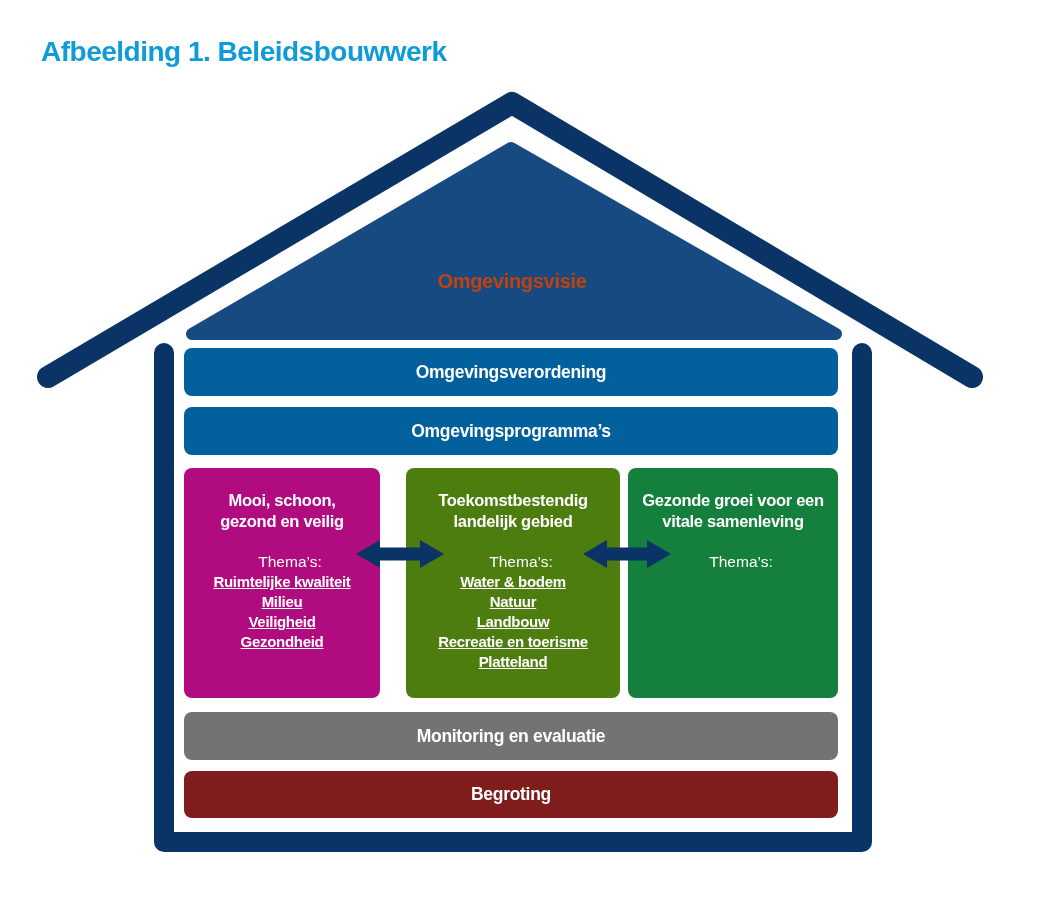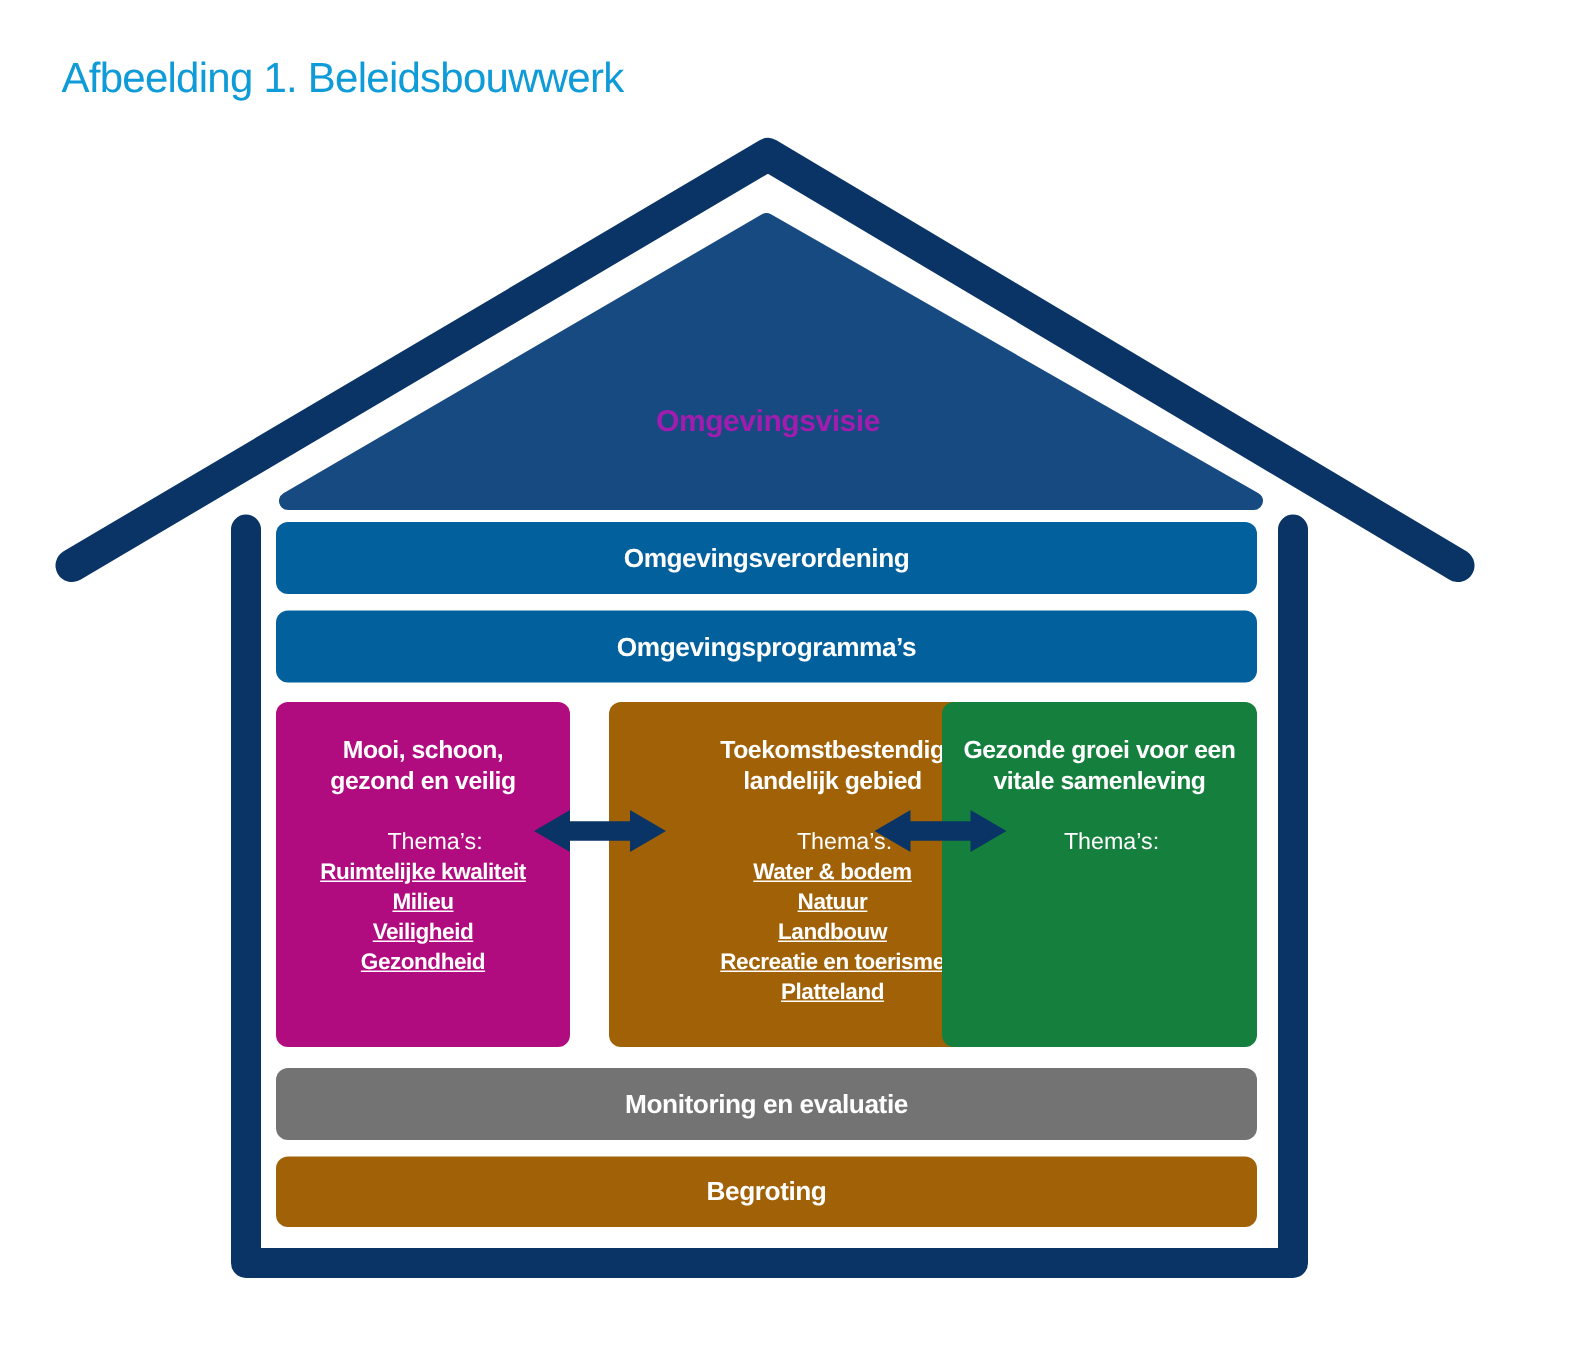--- a/index.html
+++ b/index.html
@@ -10,21 +10,21 @@
     background: #ffffff;
     font-family: "Liberation Sans", sans-serif;
     overflow: hidden;
   }
   #figure-title {
     position: absolute;
     left: 41px;
     top: 36px;
     margin: 0;
     font-size: 28px;
-    font-weight: normal;
+    font-weight: bold;
     letter-spacing: -0.5px;
     color: #0E9BD8;
   }
   
   .bar, .pillar { z-index: 1; }
   #overlay { position: absolute; left: 0; top: 0; z-index: 2; pointer-events: none; }
   #roof-label { z-index: 3; }
 
   
   .bar {
@@ -37,21 +37,21 @@
     font-weight: bold;
     font-size: 17.5px;
     letter-spacing: -0.3px;
     display: flex;
     align-items: center;
     justify-content: center;
   }
   #bar-verordening { top: 348px; background: #02609D; }
   #bar-programmas  { top: 407px; background: #02609D; }
   #bar-monitoring  { top: 712px; background: #737373; }
-  #bar-begroting   { top: 771px; height: 47px; background: #a16207; }
+  #bar-begroting   { top: 771px; height: 47px; background: #7f1d1d; }
 
   
   .pillar {
     position: absolute;
     top: 468px;
     height: 230px;
     border-radius: 8px;
     color: #ffffff;
     text-align: center;
   }
@@ -82,21 +82,21 @@
     text-decoration: underline;
   }
 
   
   #roof-label {
     position: absolute;
     left: 312px;
     top: 270px;
     width: 400px;
     text-align: center;
-    color: #a21caf;
+    color: #c2410c;
     font-size: 20px;
     font-weight: bold;
     letter-spacing: -0.3px;
   }
 </style>
 </head>
 <body>
 
 <div id="stage">
 
@@ -110,21 +110,21 @@
   <div class="pillar" id="pillar-0" style="background-color: rgb(177, 12, 127);">
     <div class="pillar-title">Mooi, schoon,
 gezond en veilig</div>
     <div class="themes-label">Thema’s:</div>
     <div class="themes">Ruimtelijke kwaliteit
 Milieu
 Veiligheid
 Gezondheid</div>
   </div>
 
-  <div class="pillar" id="pillar-1" style="background-color: #a16207; padding-left: 42px;">
+  <div class="pillar" id="pillar-1" style="background-color: #4d7c0f;">
     <div class="pillar-title">Toekomstbestendig
 landelijk gebied</div>
     <div class="themes-label">Thema’s:</div>
     <div class="themes">Water &amp; bodem
 Natuur
 Landbouw
 Recreatie en toerisme
 Platteland</div>
   </div>
 

